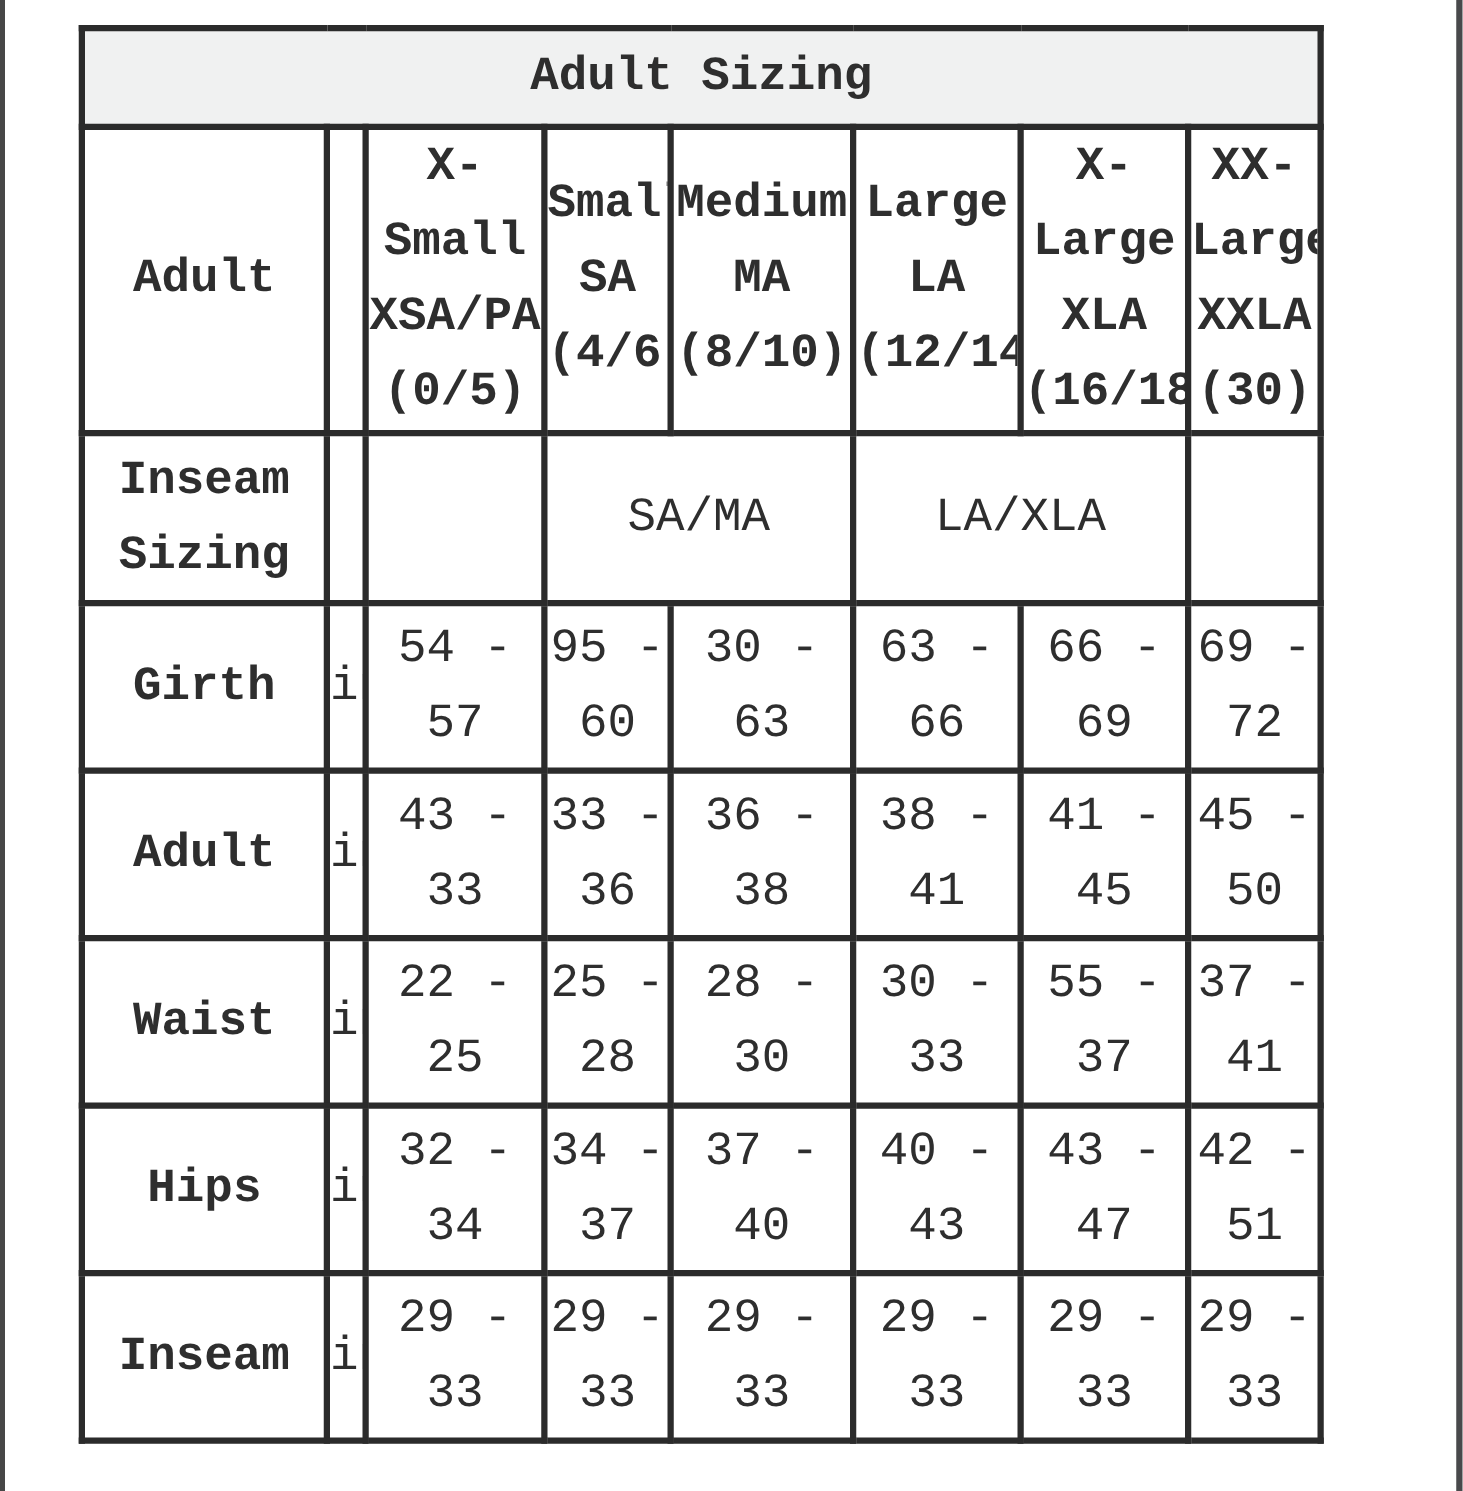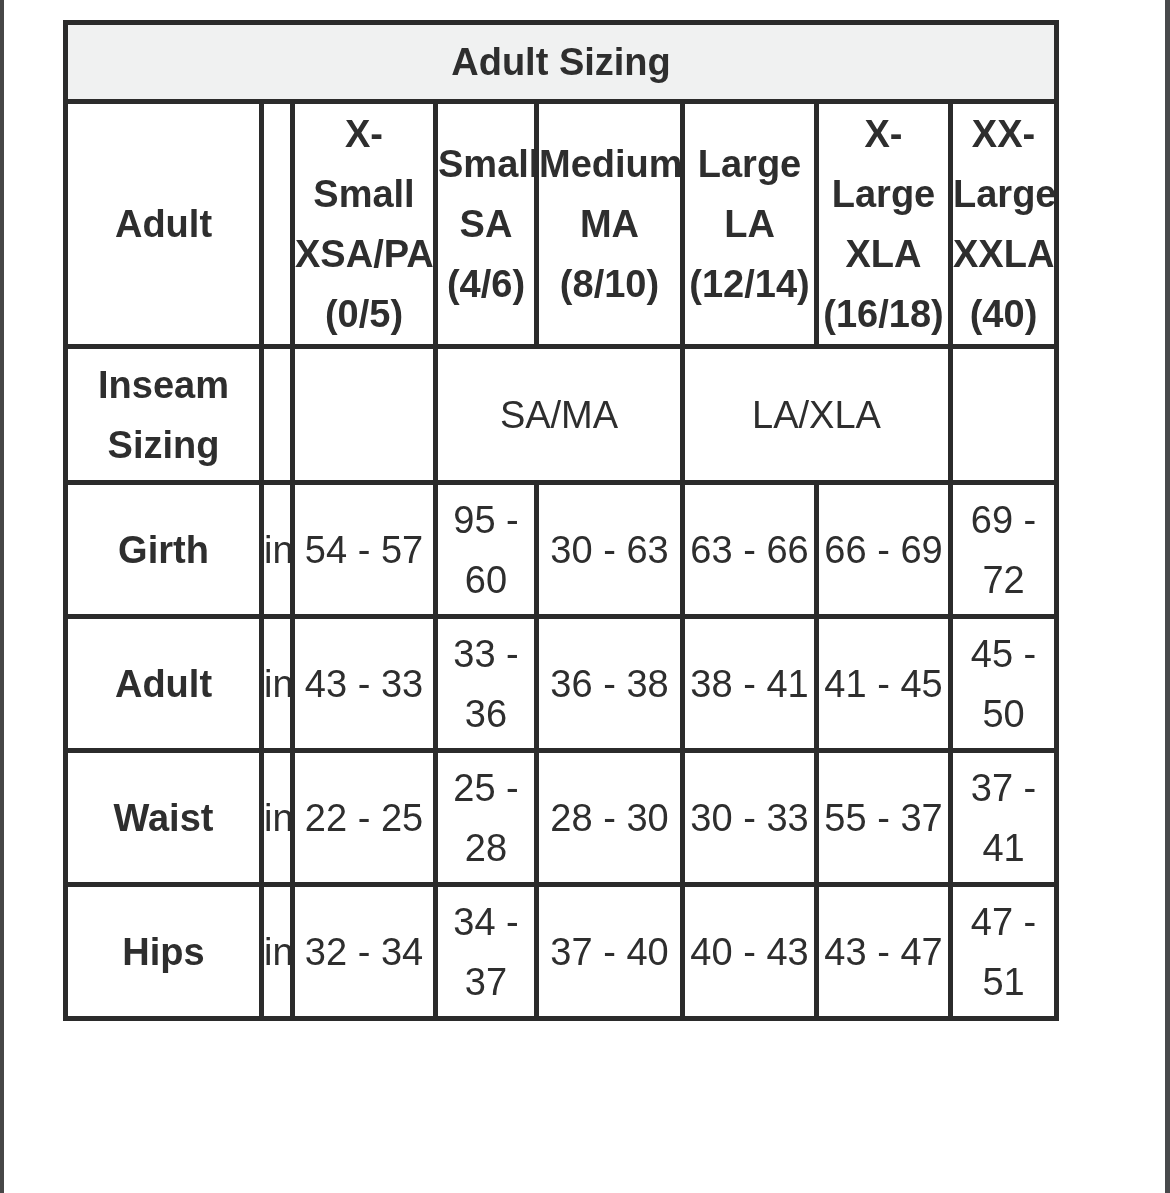--- a/index.html
+++ b/index.html
@@ -35,20 +35,21 @@
   table.sizing td {
     border: 5px solid #2b2b2b;
     padding: 0;
     margin: 0;
     text-align: center;
     vertical-align: middle;
     font-size: 38px;
     line-height: 1.58;
     white-space: pre-line;
     overflow: hidden;
+    font-family: Liberation Mono, monospace;
   }
   .bold { font-weight: bold; }
   td.title-cell {
     background: #f0f1f1;
     font-weight: bold;
   }
   tr.row-title  { height: 79px;  }
   tr.row-header { height: 242px; }
   tr.row-combo  { height: 136px; }
   tr.row-body   { height: 134px; }
@@ -91,21 +92,21 @@
     <td class="bold">Large
 LA
 (12/14)</td>
     <td class="bold">X-
 Large
 XLA
 (16/18)</td>
     <td class="bold">XX-
 Large
 XXLA
-(40)</td>
+(30)</td>
   </tr>
 
   <tr class="row-combo">
     <td class="bold">Inseam Sizing</td>
     <td></td>
     <td></td>
     <td colspan="2">SA/MA</td>
     <td colspan="2">LA/XLA</td>
     <td></td>
   </tr>
@@ -151,18 +152,30 @@
 
   <tr class="row-body">
     <td class="bold">Hips</td>
     <td>in</td>
     <td>32 - 34</td>
     <td>34 -
 37</td>
     <td>37 - 40</td>
     <td>40 - 43</td>
     <td>43 - 47</td>
-    <td>47 -
+    <td>42 -
 51</td>
   </tr>
 
+  <tr class="row-body">
+    <td class="bold">Inseam</td>
+    <td>in</td>
+    <td>29 - 33</td>
+    <td>29 -
+33</td>
+    <td>29 - 33</td>
+    <td>29 - 33</td>
+    <td>29 - 33</td>
+    <td>29 -
+33</td>
+  </tr>
 </tbody>
   </table>
 
 </body></html>

